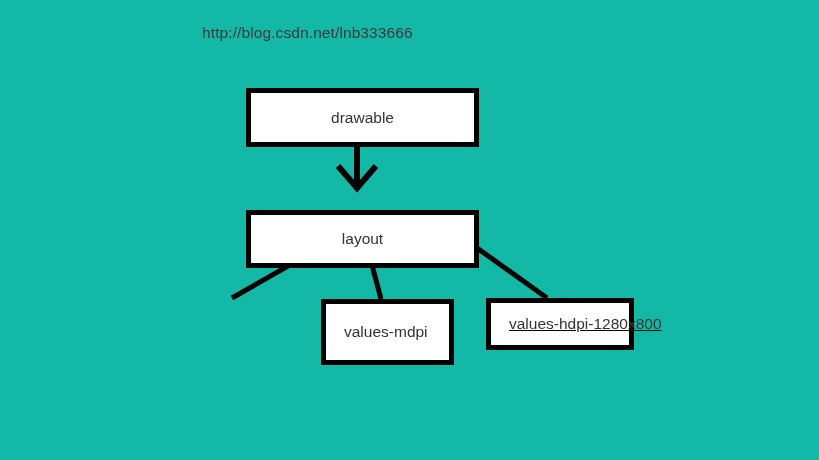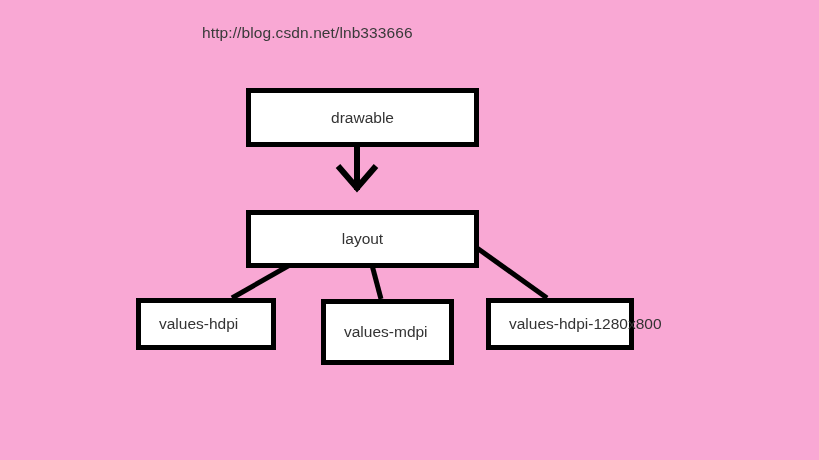--- a/index.html
+++ b/index.html
@@ -4,21 +4,21 @@
 <style>
   html, body {
     margin: 0;
     padding: 0;
     background: #ffffff;
   }
   #canvas {
     position: relative;
     width: 819px;
     height: 460px;
-    background: #f9a8d4;
+    background: #14b8a6;
     overflow: hidden;
     font-family: "Liberation Sans", sans-serif;
   }
   .watermark {
     position: absolute;
     left: 202px;
     top: 24px;
     font-size: 15.5px;
     color: #3a3a3a;
     letter-spacing: 0.1px;
@@ -41,20 +41,21 @@
   }
   .node.center > .node-label {
     width: 100%;
     text-align: center;
   }
   .node.lead > .node-label {
     padding-left: 18px;
   }
   .node.overflowing {
     overflow: visible;
+    text-decoration: underline;
   }
   #node-drawable {
     left: 246px;
     top: 88px;
     width: 233px;
     height: 59px;
   }
   #node-layout {
     left: 246px;
     top: 190px;
@@ -115,23 +116,20 @@
   </svg>
 
   <div class="node center" id="node-drawable">
     <span class="node-label">drawable</span>
   </div>
 
   <div class="node center" id="node-layout">
     <span class="node-label">layout</span>
   </div>
 
-  <div class="node lead" id="node-values-hdpi">
-    <span class="node-label">values-hdpi</span>
-  </div>
 
   <div class="node lead" id="node-values-mdpi">
     <span class="node-label">values-mdpi</span>
   </div>
 
   <div class="node lead overflowing" id="node-values-hdpi-1280x800">
     <span class="node-label">values-hdpi-1280x800</span>
   </div>
 
 </div>

